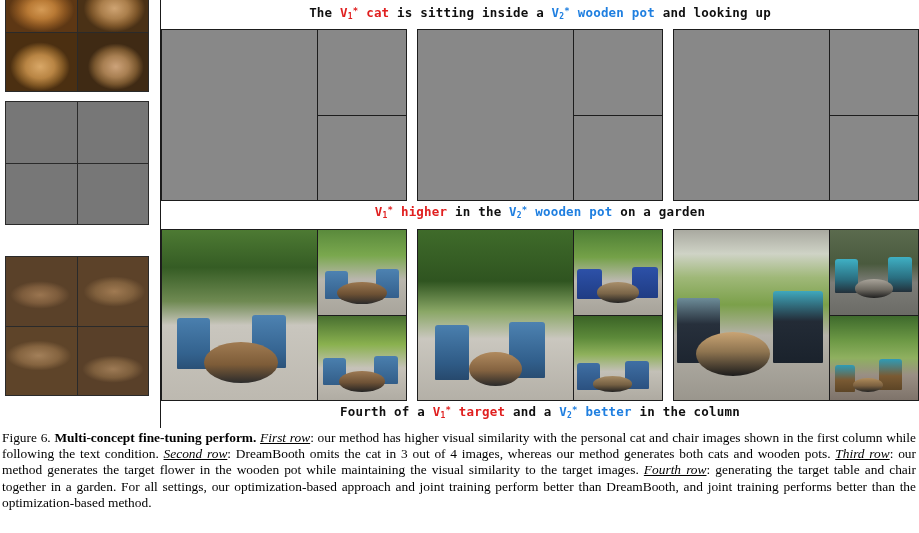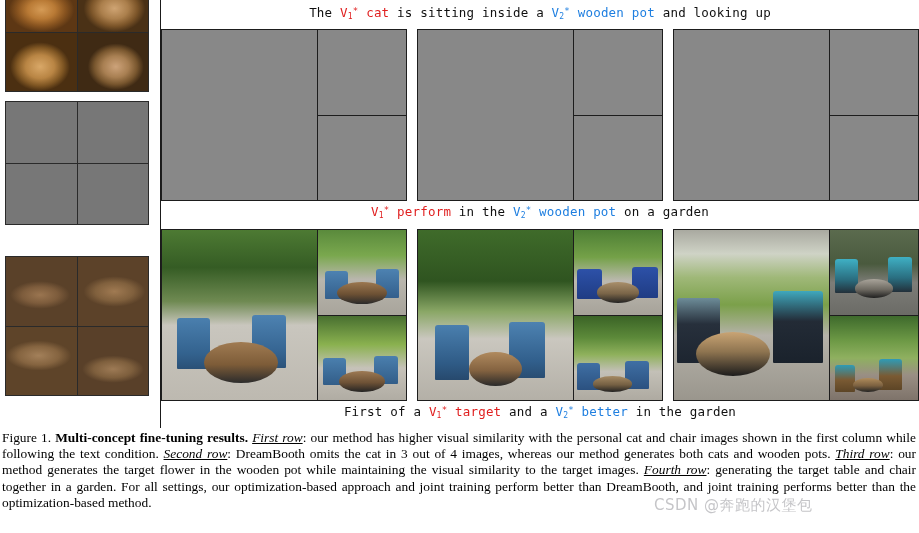--- a/index.html
+++ b/index.html
@@ -42,21 +42,21 @@
 
   
   #divider {
     position: absolute;
     left: 160px; top: 0;
     width: 1px; height: 428px;
     background: #1a1a1a;
   }
 
   
-  #main { position: absolute; left: 161px; top: 0; width: 758px; height: 428px; }
+  #main { position: absolute; left: 161px; top: 0; width: 758px; height: 428px; font-weight: bold; }
 
   .caption {
     position: absolute;
     left: 0; width: 758px;
     text-align: center;
     font-family: "DejaVu Sans Mono", "Liberation Mono", monospace;
     font-size: 12.5px;
     letter-spacing: 0.2px;
     color: #101010;
     white-space: nowrap;
@@ -292,21 +292,21 @@
       </div>
       <div class="group">
         <div class="big-img g-f7"></div>
         <div class="side-stack">
           <div class="small-img g-f8"></div>
           <div class="small-img g-f9"></div>
         </div>
       </div>
     </div>
 
-    <div class="caption" id="cap-row3"><span class="tok-red">V<sub>1</sub><sup>*</sup></span><span class="tok-red"> perform</span><span> in the </span><span class="tok-blue">V<sub>2</sub><sup>*</sup></span><span class="tok-blue"> wooden pot</span><span> on a garden</span></div>
+    <div class="caption" id="cap-row3"><span class="tok-red">V<sub>1</sub><sup>*</sup></span><span class="tok-red"> higher</span><span> in the </span><span class="tok-blue">V<sub>2</sub><sup>*</sup></span><span class="tok-blue"> wooden pot</span><span> on a garden</span></div>
 
     <div class="grid-row" id="row-garden">
       <div class="group">
         <div class="big-img g-g1">
           <div class="chair" style="left:10%;top:52%;width:21%;height:30%;background:linear-gradient(180deg,#4a7fae 0%,#33628e 70%,#2a5076 100%);"></div>
           <div class="chair" style="left:58%;top:50%;width:22%;height:31%;background:linear-gradient(180deg,#4d82b1 0%,#356491 70%,#2b5279 100%);"></div>
           <div class="tbl" style="left:27%;top:66%;width:48%;height:24%;background:linear-gradient(180deg,#a07b52 0%,#7d5c38 55%,#2c2c2c 100%);"></div>
         </div>
         <div class="side-stack">
           <div class="small-img g-g2">
@@ -356,24 +356,23 @@
           </div>
           <div class="small-img g-g9">
             <div class="chair" style="left:6%;top:58%;width:22%;height:32%;background:linear-gradient(180deg,#2f9bb5 0%,#7a5a33 55%,#5d4526 100%);"></div>
             <div class="chair" style="left:56%;top:52%;width:26%;height:36%;background:linear-gradient(180deg,#2f9bb5 0%,#7a5a33 55%,#5d4526 100%);"></div>
             <div class="tbl" style="left:26%;top:74%;width:34%;height:16%;background:linear-gradient(180deg,#b08c5c 0%,#7c6140 55%,#232323 100%);"></div>
           </div>
         </div>
       </div>
     </div>
 
-    <div class="caption" id="cap-row4"><span>First of a </span><span class="tok-red">V<sub>1</sub><sup>*</sup></span><span class="tok-red"> target</span><span> and a </span><span class="tok-blue">V<sub>2</sub><sup>*</sup></span><span class="tok-blue"> better</span><span> in the garden</span></div>
+    <div class="caption" id="cap-row4"><span>Fourth of a </span><span class="tok-red">V<sub>1</sub><sup>*</sup></span><span class="tok-red"> target</span><span> and a </span><span class="tok-blue">V<sub>2</sub><sup>*</sup></span><span class="tok-blue"> better</span><span> in the column</span></div>
   </div>
 
   <div id="figcap">
-    <span>Figure 1.</span>
-    <b>Multi-concept fine-tuning results.</b>
+    <span>Figure 6.</span>
+    <b>Multi-concept fine-tuning perform.</b>
     <i class="rowlbl">First row</i><span>: our method has higher visual similarity with the personal cat and chair images shown in the first column while following the text condition. </span><i class="rowlbl">Second row</i><span>: DreamBooth omits the cat in 3 out of 4 images, whereas our method generates both cats and wooden pots. </span><i class="rowlbl">Third row</i><span>: our method generates the target flower in the wooden pot while maintaining the visual similarity to the target images. </span><i class="rowlbl">Fourth row</i><span>: generating the target table and chair together in a garden. For all settings, our optimization-based approach and joint training perform better than DreamBooth, and joint training performs better than the optimization-based method.</span>
   </div>
 
-  <div id="watermark">CSDN @奔跑的汉堡包</div>
 
 </div>
 
 </body></html>

